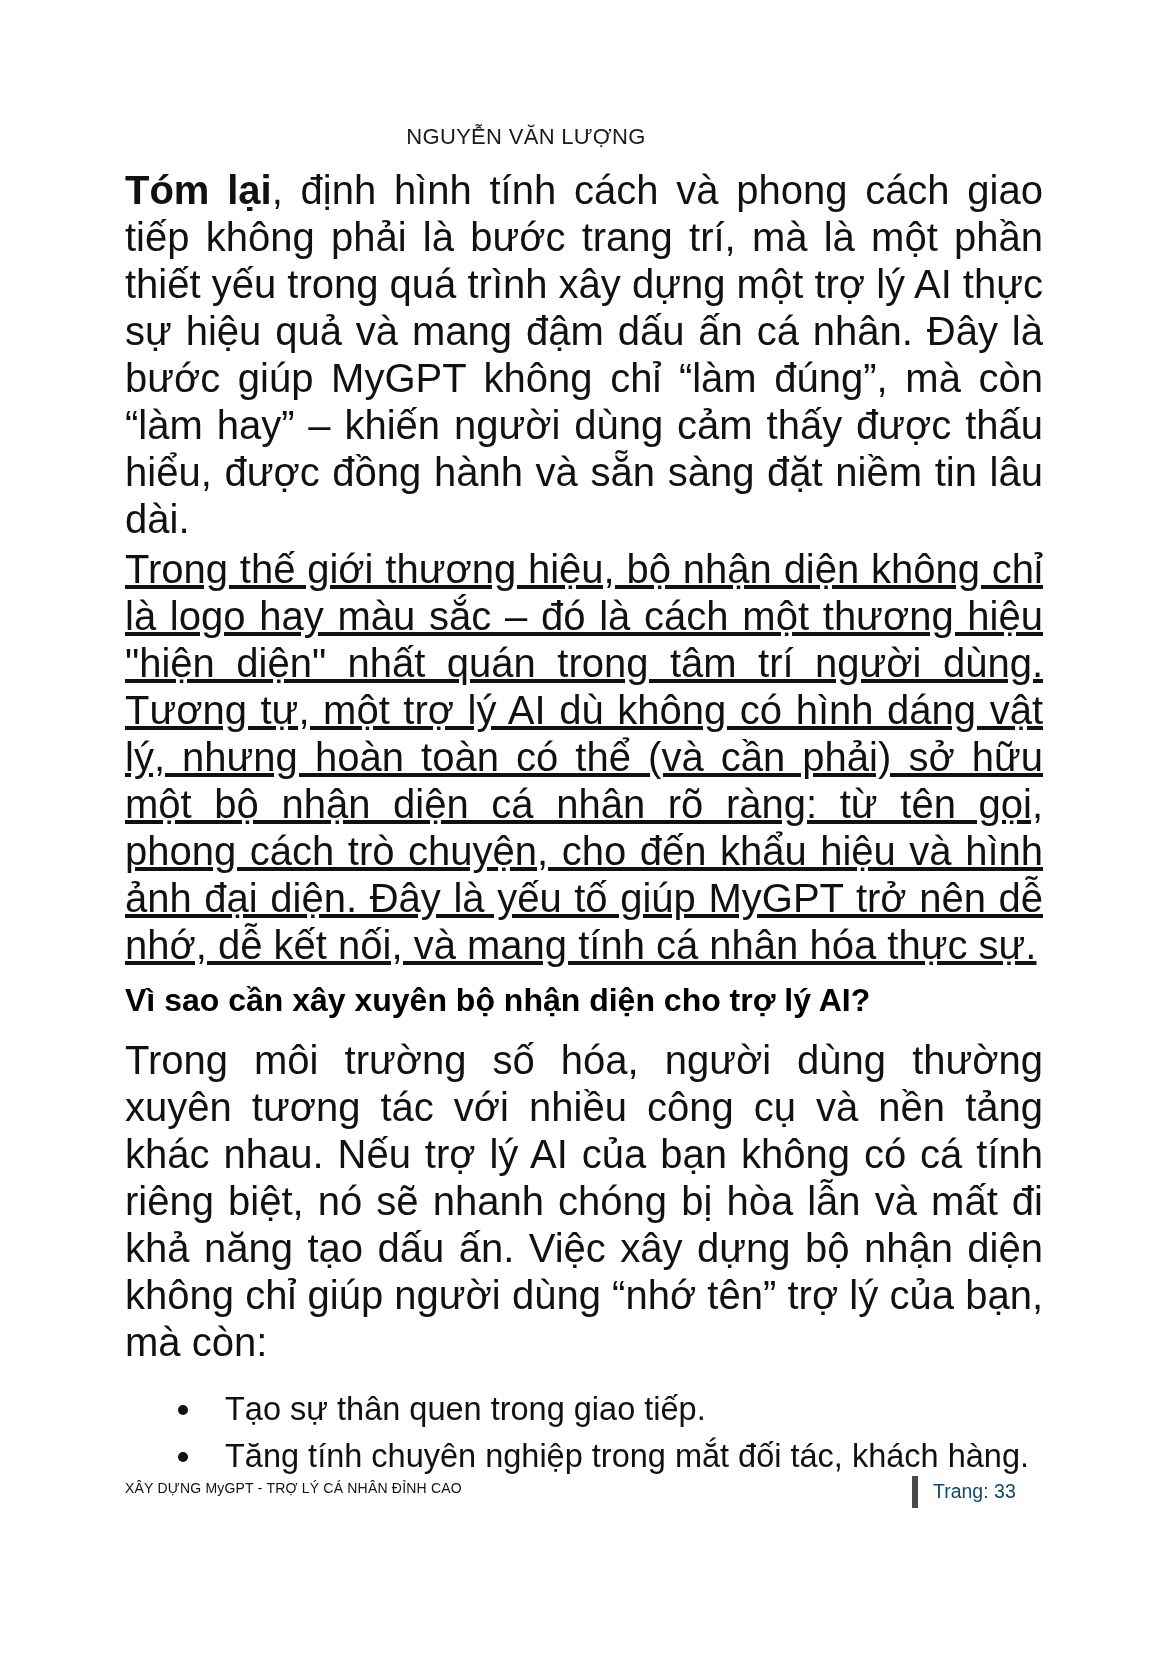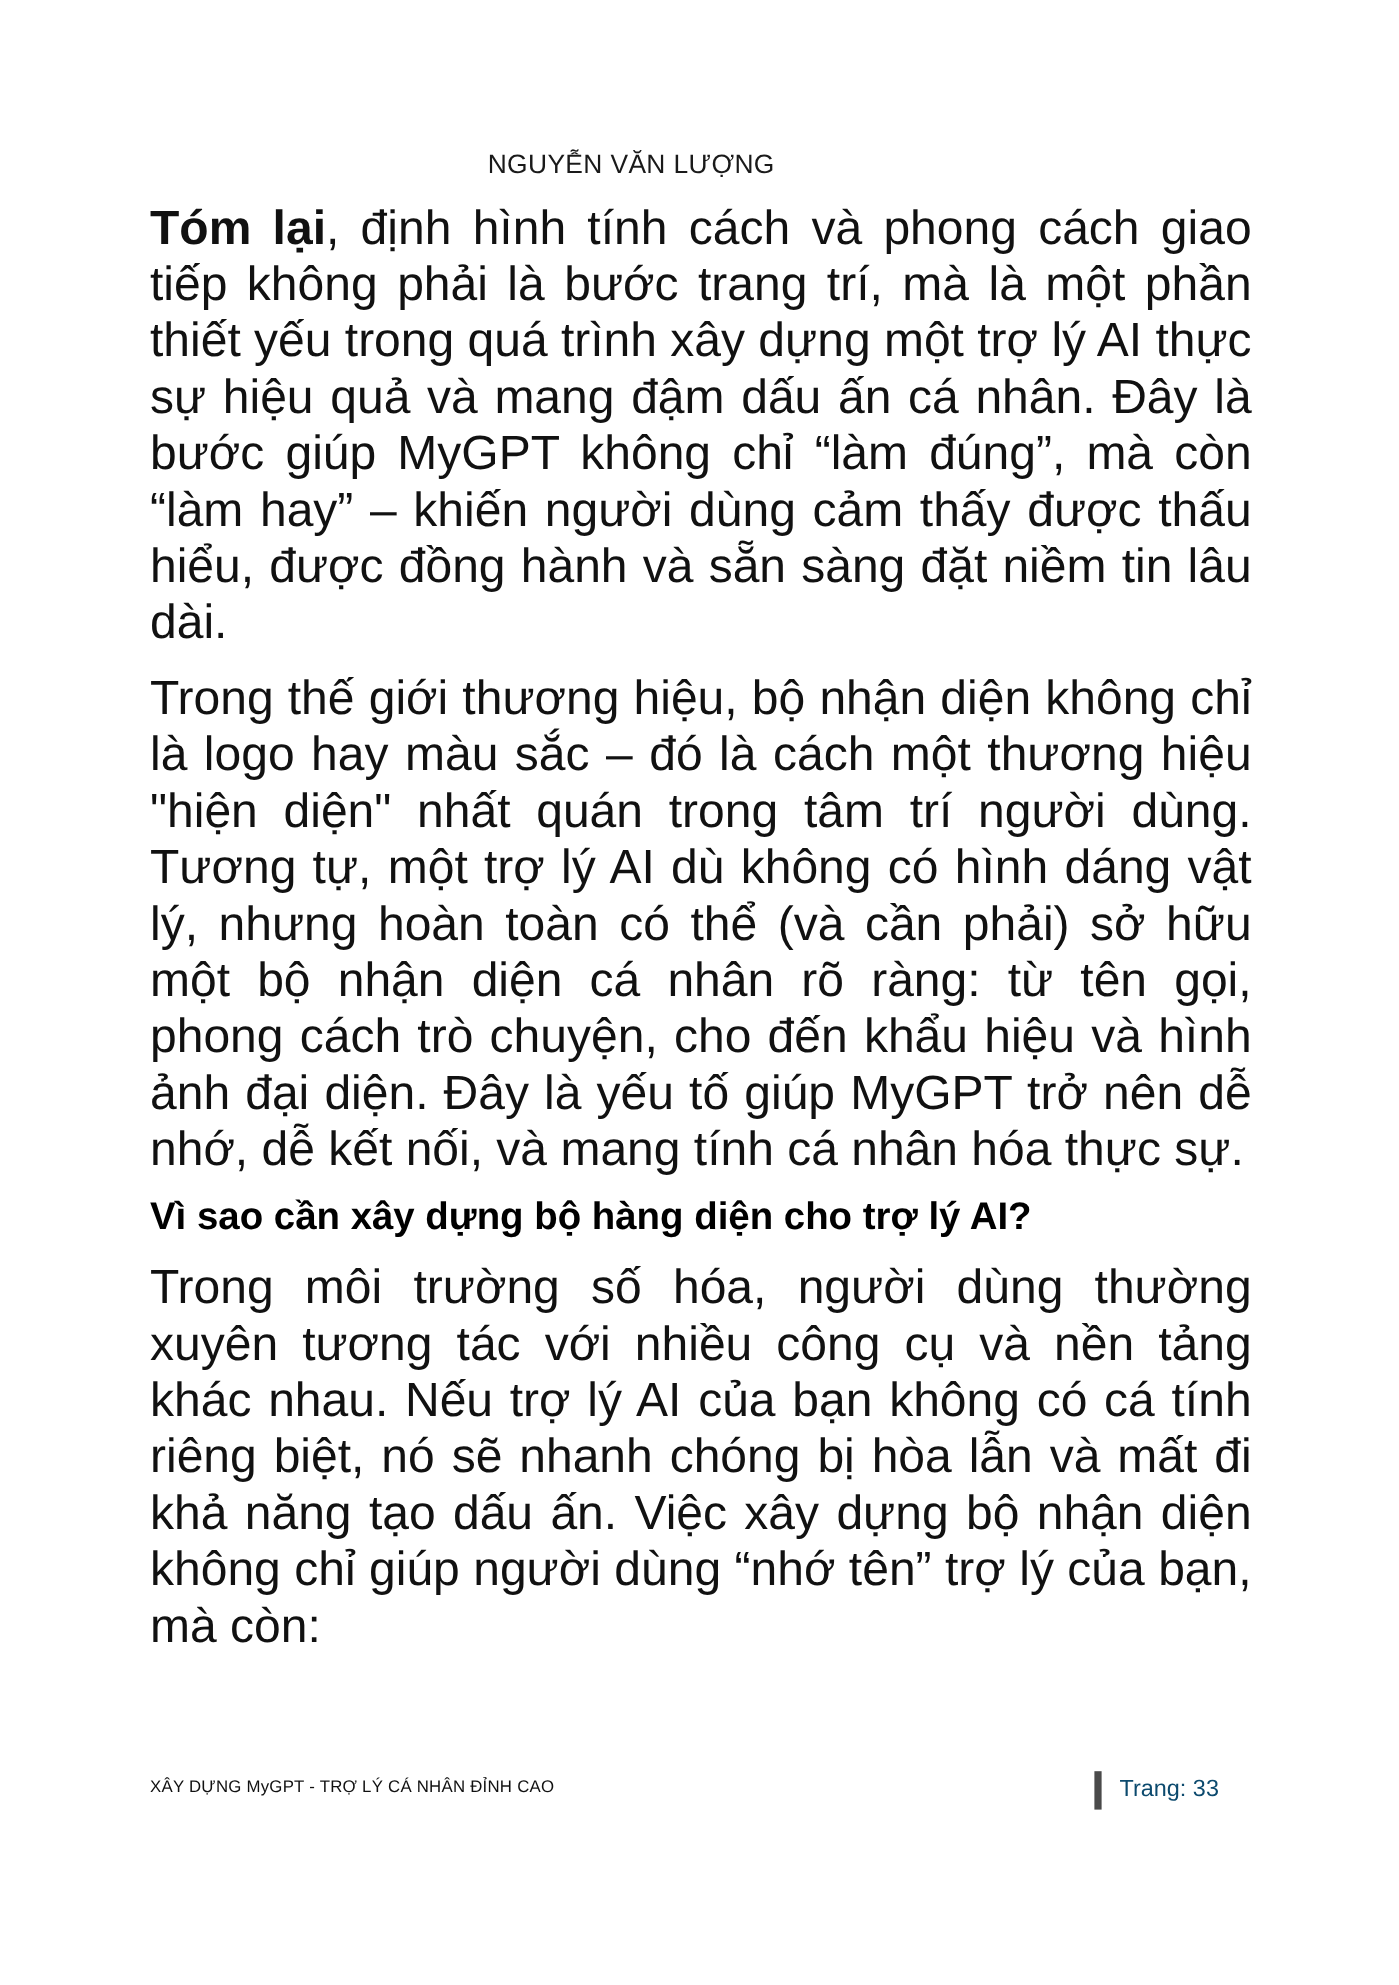--- a/index.html
+++ b/index.html
@@ -43,21 +43,22 @@
   }
   .section-heading {
     margin: 22px 0 6px 0;
     font-size: 37px;
     line-height: 54px;
     font-weight: bold;
     color: #000000;
     white-space: nowrap;
   }
   .para-after-heading {
-    margin-top: 16px;
+    margin-top: 3px;
+    text-decoration: underline;
   }
   .subheading {
     margin: 6px 0 12px 0;
     font-size: 32px;
     line-height: 50px;
     font-weight: bold;
     color: #000000;
   }
   .bullet-list {
     list-style: none;
@@ -119,24 +120,34 @@
 
 <div class="running-header">NGUYỄN VĂN LƯỢNG</div>
 
 <div class="content">
 
   <p class="para"><strong>Tóm lại</strong><span>, định hình tính cách và phong cách giao tiếp không phải là bước trang trí, mà là một phần thiết yếu trong quá trình xây dựng một trợ lý AI thực sự hiệu quả và mang đậm dấu ấn cá nhân. Đây là bước giúp MyGPT không chỉ “làm đúng”, mà còn “làm hay” – khiến người dùng cảm thấy được thấu hiểu, được đồng hành và sẵn sàng đặt niềm tin lâu dài.</span></p>
 
 
   <p class="para para-after-heading">Trong thế giới thương hiệu, bộ nhận diện không chỉ là logo hay màu sắc – đó là cách một thương hiệu "hiện diện" nhất quán trong tâm trí người dùng. Tương tự, một trợ lý AI dù không có hình dáng vật lý, nhưng hoàn toàn có thể (và cần phải) sở hữu một bộ nhận diện cá nhân rõ ràng: từ tên gọi, phong cách trò chuyện, cho đến khẩu hiệu và hình ảnh đại diện. Đây là yếu tố giúp MyGPT trở nên dễ nhớ, dễ kết nối, và mang tính cá nhân hóa thực sự.</p>
 
-  <h3 class="subheading">Vì sao cần xây dựng bộ hàng diện cho trợ lý AI?</h3>
+  <h3 class="subheading">Vì sao cần xây xuyên bộ nhận diện cho trợ lý AI?</h3>
 
   <p class="para">Trong môi trường số hóa, người dùng thường xuyên tương tác với nhiều công cụ và nền tảng khác nhau. Nếu trợ lý AI của bạn không có cá tính riêng biệt, nó sẽ nhanh chóng bị hòa lẫn và mất đi khả năng tạo dấu ấn. Việc xây dựng bộ nhận diện không chỉ giúp người dùng “nhớ tên” trợ lý của bạn, mà còn:</p>
 
+  <ul class="bullet-list">
+    <li class="bullet-item">
+      <span class="bullet-dot"></span>
+      <span class="bullet-text">Tạo sự thân quen trong giao tiếp.</span>
+    </li>
+    <li class="bullet-item">
+      <span class="bullet-dot"></span>
+      <span class="bullet-text">Tăng tính chuyên nghiệp trong mắt đối tác, khách hàng.</span>
+    </li>
+  </ul>
 
 </div>
 
 <div class="footer">
   <span class="footer-title">XÂY DỰNG MyGPT - TRỢ LÝ CÁ NHÂN ĐỈNH CAO</span>
   <span class="footer-bar"></span>
   <span class="footer-page">Trang: 33</span>
 </div>
 
 </body></html>

